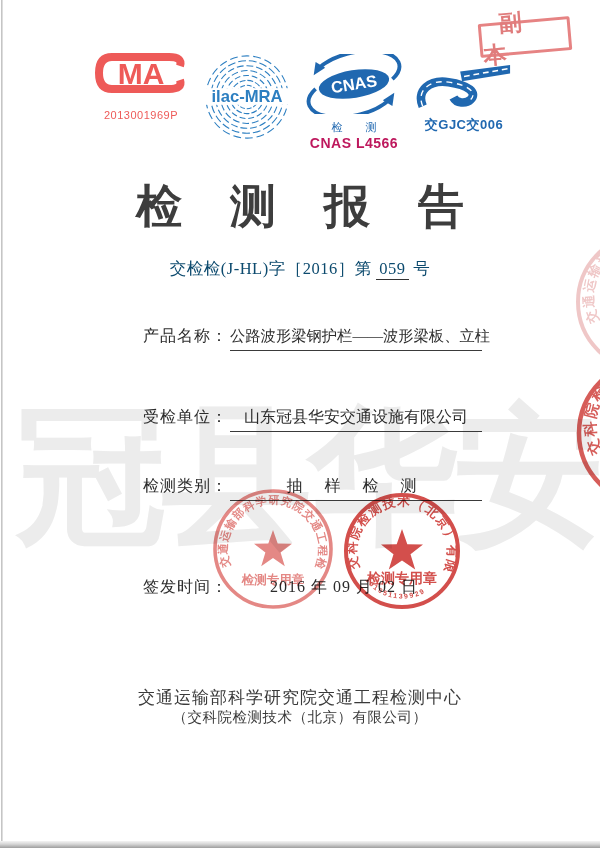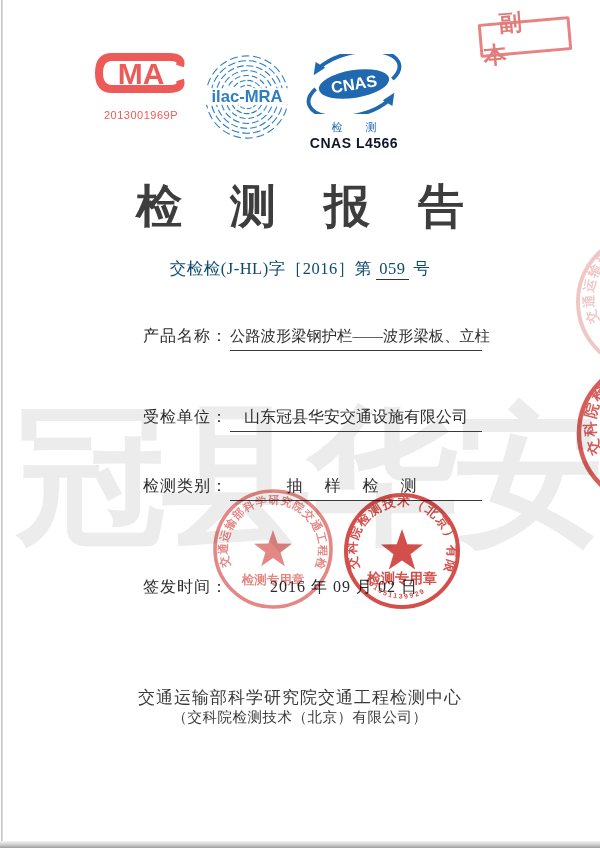--- a/index.html
+++ b/index.html
@@ -19,21 +19,21 @@
   }
 
   
   .logo-cma{position:absolute;left:95px;top:52px;width:92px;text-align:center;z-index:2;}
   .cma-number{margin-top:11px;font-size:11px;font-weight:normal;color:#ee5a58;
     font-family:"Liberation Sans",sans-serif;letter-spacing:.5px;}
   .logo-ilac{position:absolute;left:200px;top:50px;width:94px;height:94px;z-index:2;}
   .logo-cnas{position:absolute;left:306px;top:54px;width:96px;text-align:center;z-index:2;}
   .cnas-sub{font-size:11px;color:#2068b0;letter-spacing:10px;margin-top:2px;
     font-family:"Liberation Sans",sans-serif;text-indent:10px;}
-  .cnas-code{font-size:14px;font-weight:bold;color:#0f172a;
+  .cnas-code{font-size:14px;font-weight:bold;color:#be185d;
     font-family:"Liberation Sans",sans-serif;letter-spacing:.5px;}
   .logo-road{position:absolute;left:416px;top:62px;width:96px;text-align:center;z-index:2;}
   .road-code{font-size:13px;font-weight:bold;color:#2068b0;margin-top:2px;
     font-family:"Liberation Sans",sans-serif;letter-spacing:.5px;}
 
   .copy-stamp{
     position:absolute;left:479px;top:20px;width:86px;height:28px;z-index:3;
     border:3px solid #e68383;color:#e07c7c;border-radius:2px;
     font-size:23px;font-weight:bold;letter-spacing:18px;text-indent:18px;
     display:flex;align-items:center;justify-content:center;
@@ -114,20 +114,29 @@
       <polygon points="90,54 92,40 80,48" fill="#2068b0"></polygon>
       <g transform="rotate(-9 50 31)">
         <ellipse cx="50" cy="31" rx="37" ry="14.5" fill="#2068b0"></ellipse>
         <text x="50" y="37" text-anchor="middle" font-family="Liberation Sans, sans-serif" font-size="17" font-weight="bold" fill="#ffffff">CNAS</text>
       </g>
     </svg>
     <div class="cnas-sub">检 测</div>
     <div class="cnas-code">CNAS L4566</div>
   </div>
 
+  <div class="logo-road">
+    <svg width="96" height="48" viewBox="0 0 100 50">
+      <polygon points="46,10 98,3 98,12 48,20" fill="#2068b0"></polygon>
+      <line x1="50" y1="15" x2="96" y2="7" stroke="#ffffff" stroke-width="1.6" stroke-dasharray="6 4"></line>
+      <path d="M 7,46 C 0,30 14,18 34,21 C 55,24 64,32 57,39 C 52,44 42,43 39,37" fill="none" stroke="#2068b0" stroke-width="9"></path>
+      <path d="M 7,46 C 0,30 14,18 34,21 C 55,24 64,32 57,39" fill="none" stroke="#ffffff" stroke-width="1.4" stroke-dasharray="6 5"></path>
+    </svg>
+    <div class="road-code">交GJC交006</div>
+  </div>
 
   <div class="copy-stamp">副本</div>
 
   <div class="title">检测报告</div>
 
   <div class="doc-number">
     <span>交检检(J-HL)字［2016］第</span>
     <span class="num">059</span>
     <span>号</span>
   </div>

